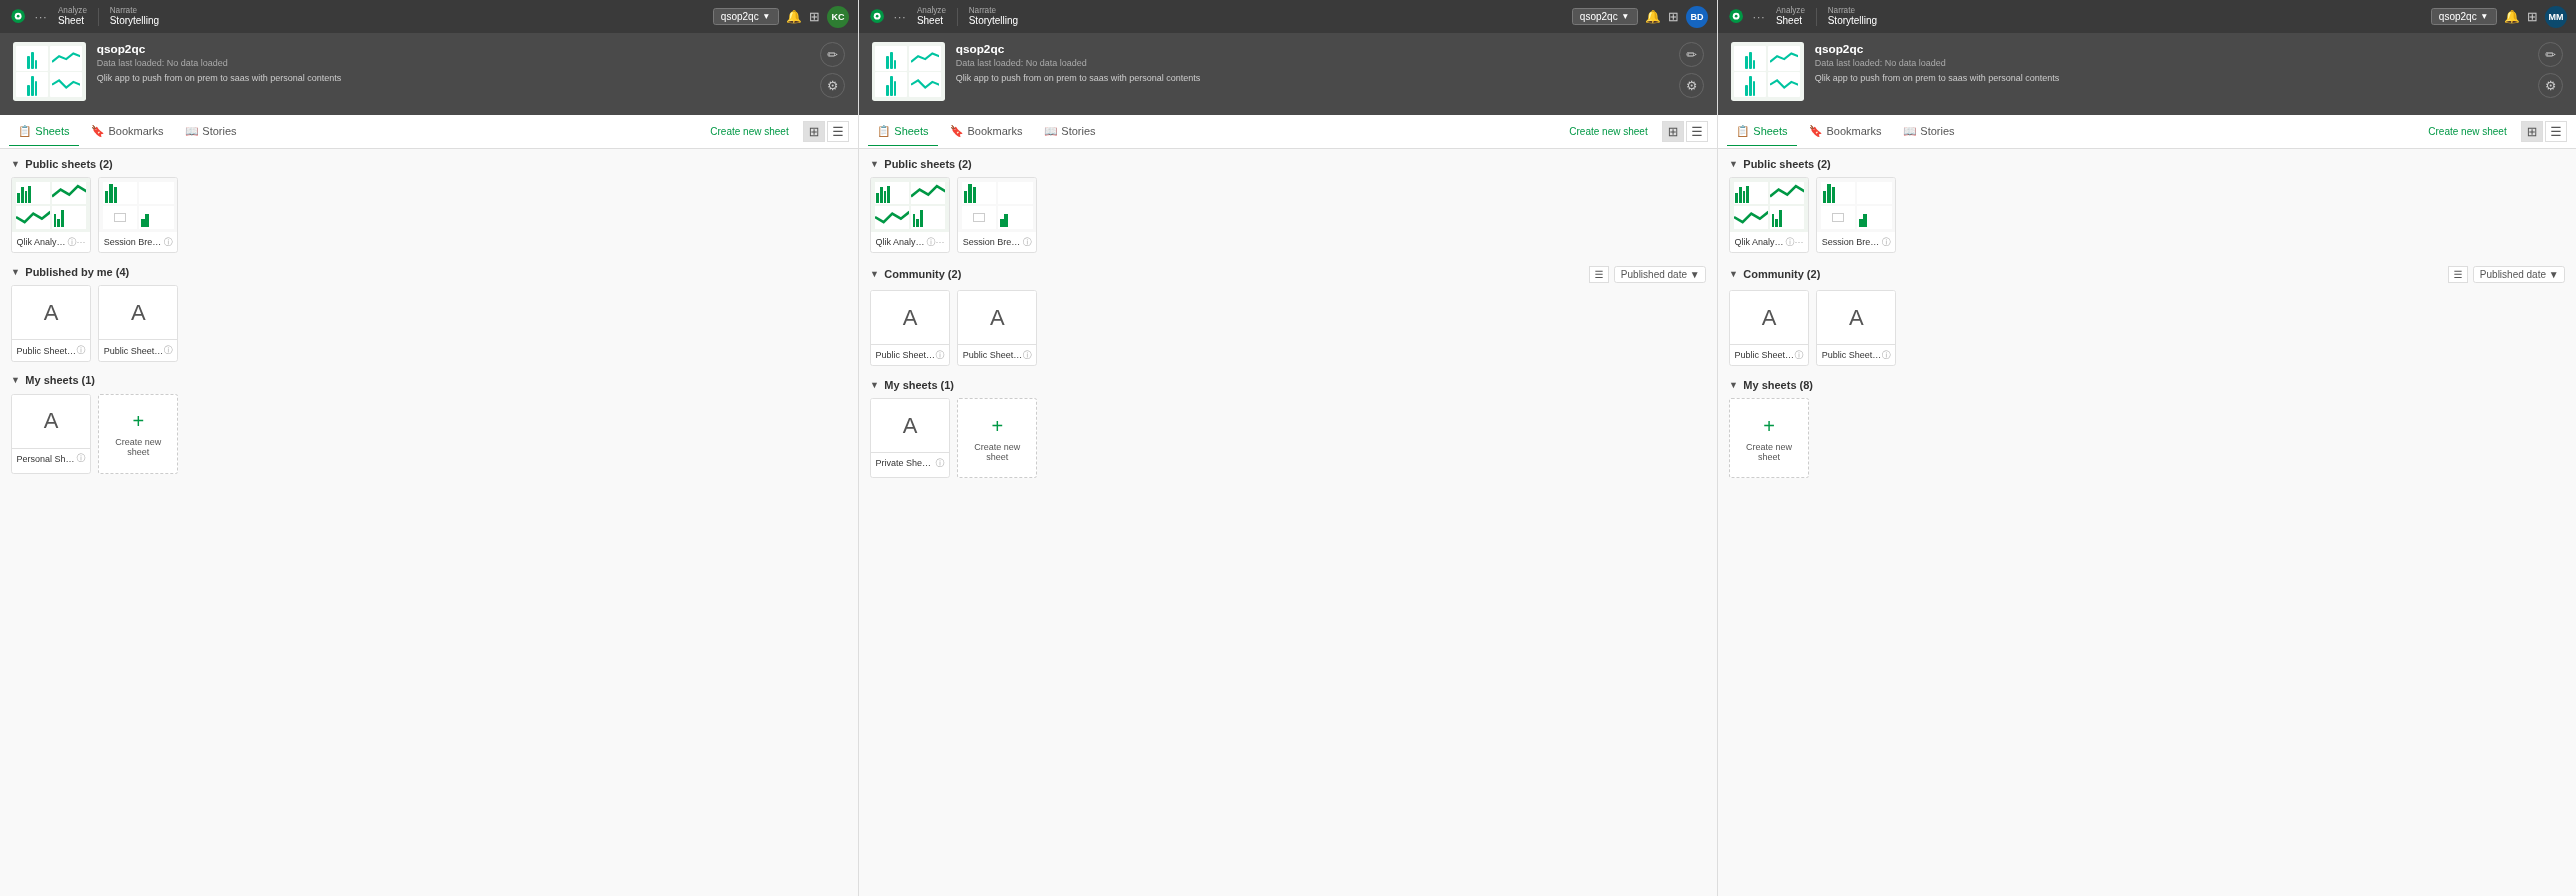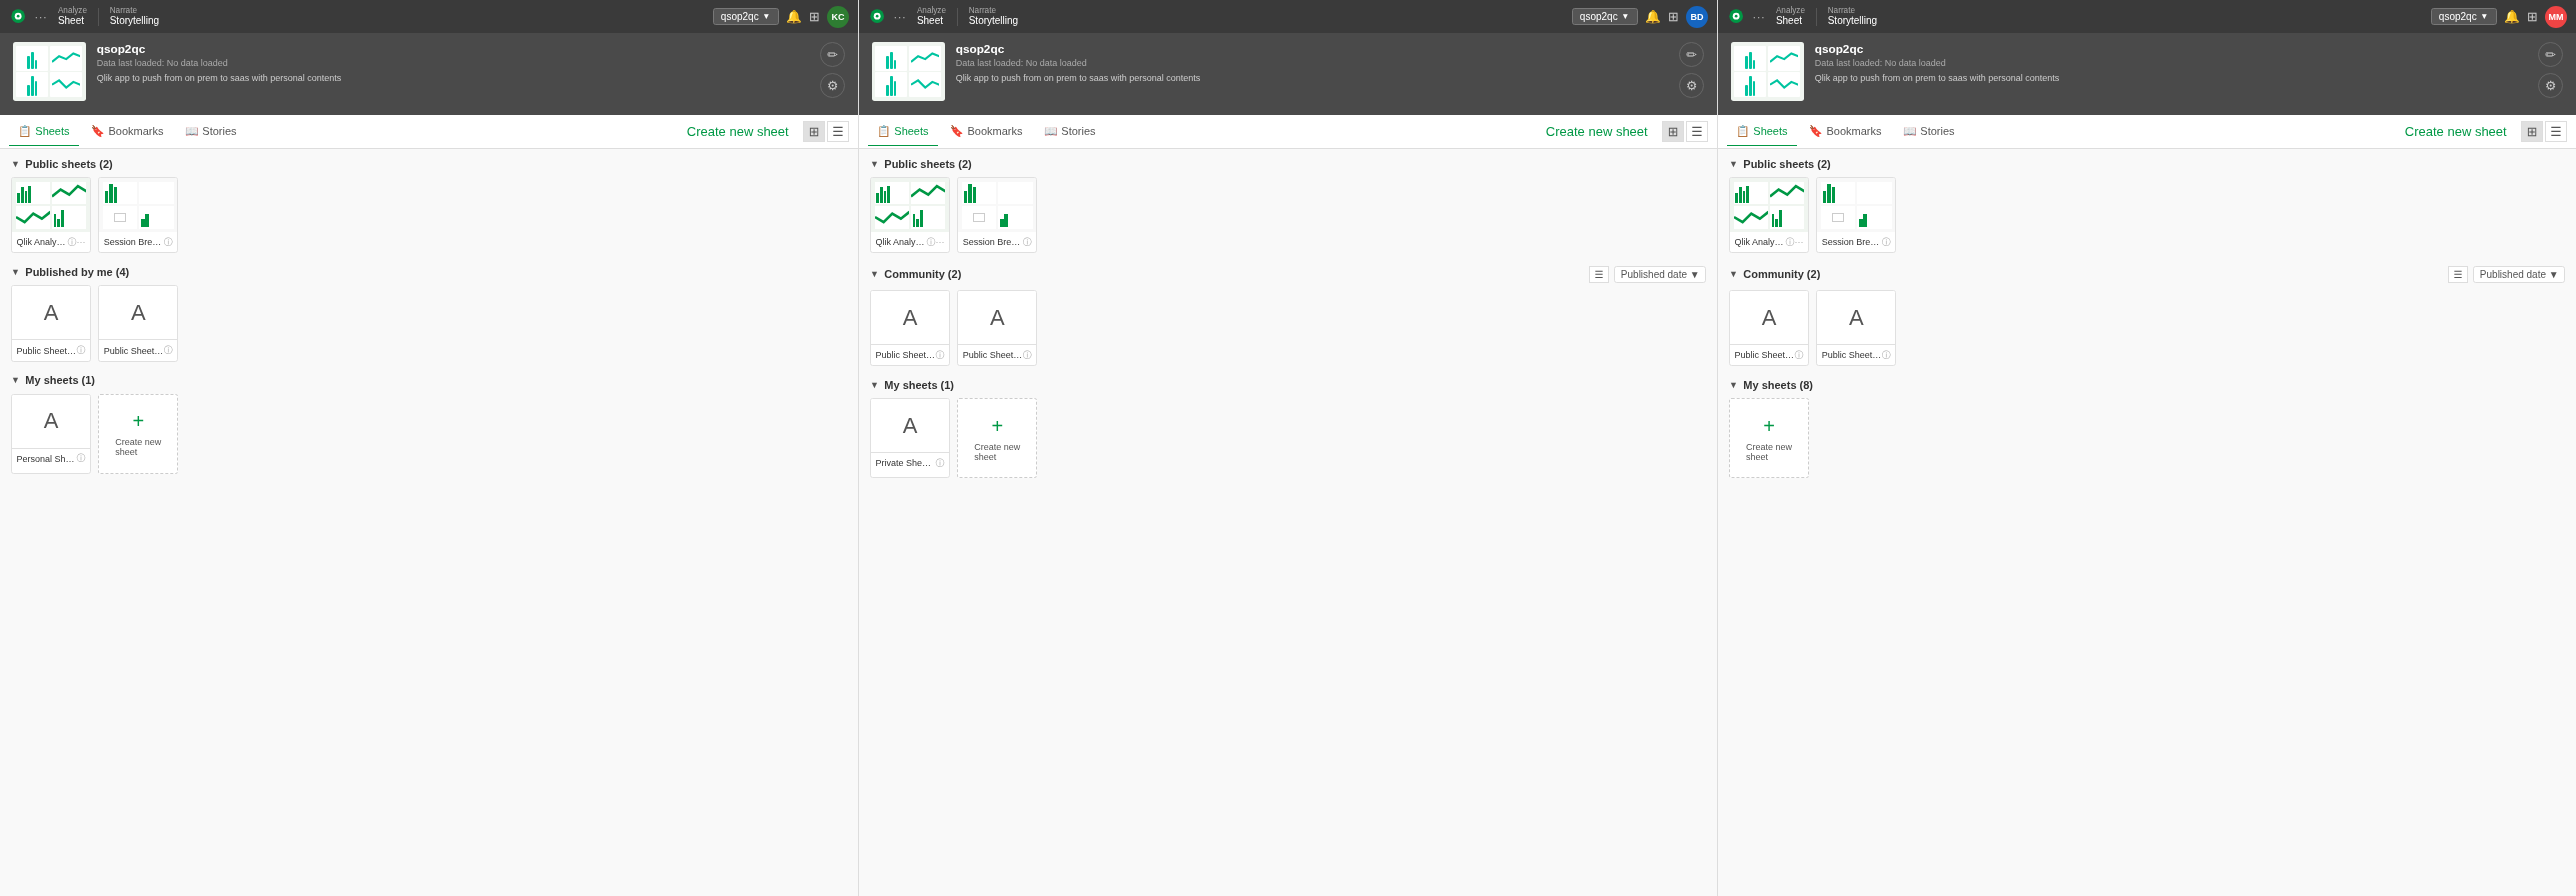--- a/index.html
+++ b/index.html
@@ -19,39 +19,39 @@
     .topbar-logo svg { width: 16.3px; height: 16.3px; }
     .topbar-dots { color: #aaa; font-size: 12.7px; cursor: pointer; margin-right: 3.6px; }
     .topbar-divider { width: 0.9px; height: 18px; background: #555; margin: 0 3.6px; }
     .topbar-spacer { flex: 1; }
     .app-selector { background: #555; border: 0.9px solid #777; border-radius: 2.7px; color: #fff; font-size: 10px; padding: 1.8px 7.3px; display: flex; align-items: center; gap: 3.6px; cursor: pointer; }
     .topbar-icons { display: flex; gap: 7.3px; align-items: center; }
     .topbar-icon { color: #ccc; font-size: 12.7px; cursor: pointer; }
     .avatar { width: 22px; height: 22px; border-radius: 50%; display: flex; align-items: center; justify-content: center; font-size: 9px; font-weight: bold; color: #fff; }
     .avatar-green { background: #2e7d32; }
     .avatar-blue { background: #1565c0; }
-    .avatar-red { background: #ef4444; }
+    .avatar-red { background: #0c4a6e; }
 
     
     .app-header { background: #4a4a4a; padding: 9px 12.7px; display: flex; align-items: flex-start; gap: 11px; min-height: 82px; }
     .app-thumb { width: 73px; height: 59px; background: linear-gradient(135deg, #1a3a4a, #0d6e8a); border-radius: 2.7px; flex-shrink: 0; display: flex; align-items: center; justify-content: center; overflow: hidden; }
     .app-info { flex: 1; color: #ddd; }
     .app-info-name { font-size: 11.8px; font-weight: 600; color: #fff; margin-bottom: 1.8px; }
     .app-info-status { font-size: 9px; color: #aaa; margin-bottom: 5.4px; }
     .app-info-desc { font-size: 9px; color: #ccc; }
     .app-header-actions { display: flex; flex-direction: column; gap: 5.4px; }
     .action-btn { width: 25.4px; height: 25.4px; border-radius: 50%; border: 0.9px solid #666; background: transparent; cursor: pointer; display: flex; align-items: center; justify-content: center; color: #ccc; font-size: 12.7px; }
 
     
     .tabs-bar { display: flex; align-items: center; border-bottom: 0.9px solid #ddd; padding: 0 9px; background: #fff; height: 34px; gap: 3.6px; }
     .tab { display: flex; align-items: center; gap: 3.6px; padding: 7.3px 9px; cursor: pointer; font-size: 11px; color: #555; border-bottom: 1.8px solid transparent; white-space: nowrap; }
     .tab.active { color: #009845; border-bottom-color: #009845; font-weight: 500; }
     .tab-icon { font-size: 11px; }
     .tabs-spacer { flex: 1; }
-    .create-btn { font-size: 13px; color: #009845; cursor: pointer; white-space: nowrap; padding: 3.6px 7.3px; }
+    .create-btn { font-size: 10px; color: #009845; cursor: pointer; white-space: nowrap; padding: 3.6px 7.3px; }
     .view-btns { display: flex; gap: 1.8px; margin-left: 3.6px; }
     .view-btn { padding: 1.8px 4.5px; cursor: pointer; color: #555; font-size: 12.7px; border: 0.9px solid #ddd; background: #fff; }
     .view-btn.active { background: #e0e0e0; }
 
     
     .sheets-content { flex: 1; overflow-y: auto; padding: 9px 11px; background: #f9f9f9; }
 
     
     .section { margin-bottom: 12.7px; }
     .section-header { display: flex; align-items: center; gap: 5.4px; margin-bottom: 7.3px; font-size: 11px; font-weight: 600; color: #333; cursor: pointer; }
@@ -69,21 +69,21 @@
     .card-footer { padding: 3.6px 4.5px; display: flex; align-items: center; justify-content: space-between; }
     .card-title { font-size: 9px; color: #333; overflow: hidden; text-overflow: ellipsis; white-space: nowrap; max-width: 62px; }
     .card-info-btn { font-size: 9px; color: #aaa; cursor: pointer; flex-shrink: 0; }
 
     
     .card-thumb-letter { height: 54px; background: #fff; display: flex; align-items: center; justify-content: center; font-size: 22px; color: #555; font-weight: 300; border-bottom: 0.9px solid #e0e0e0; }
 
     
     .create-card { width: 80px; height: 80px; background: #fff; border: 1.8px dashed #ccc; border-radius: 2.7px; display: flex; flex-direction: column; align-items: center; justify-content: center; cursor: pointer; gap: 3.6px; color: #555; }
     .create-plus { font-size: 20px; color: #009845; }
-    .create-label { font-size: 9px; color: #555; }
+    .create-label { font-size: 9px; text-align: center; color: #555; }
 
     
     .mini-charts { width: 100%; height: 100%; display: grid; grid-template-columns: 1fr 1fr; grid-template-rows: 1fr 1fr; gap: 1.8px; padding: 3.6px; background: #f0f5f0; }
     .mini-chart { background: #fff; border-radius: 0.9px; display: flex; align-items: flex-end; justify-content: center; padding: 1.8px; gap: 0.9px; overflow: hidden; }
     .mini-bar { background: #009845; width: 2.7px; border-radius: 0.9px; }
   </style>
 </head>
 <body>
 
 <div class="app-container">

